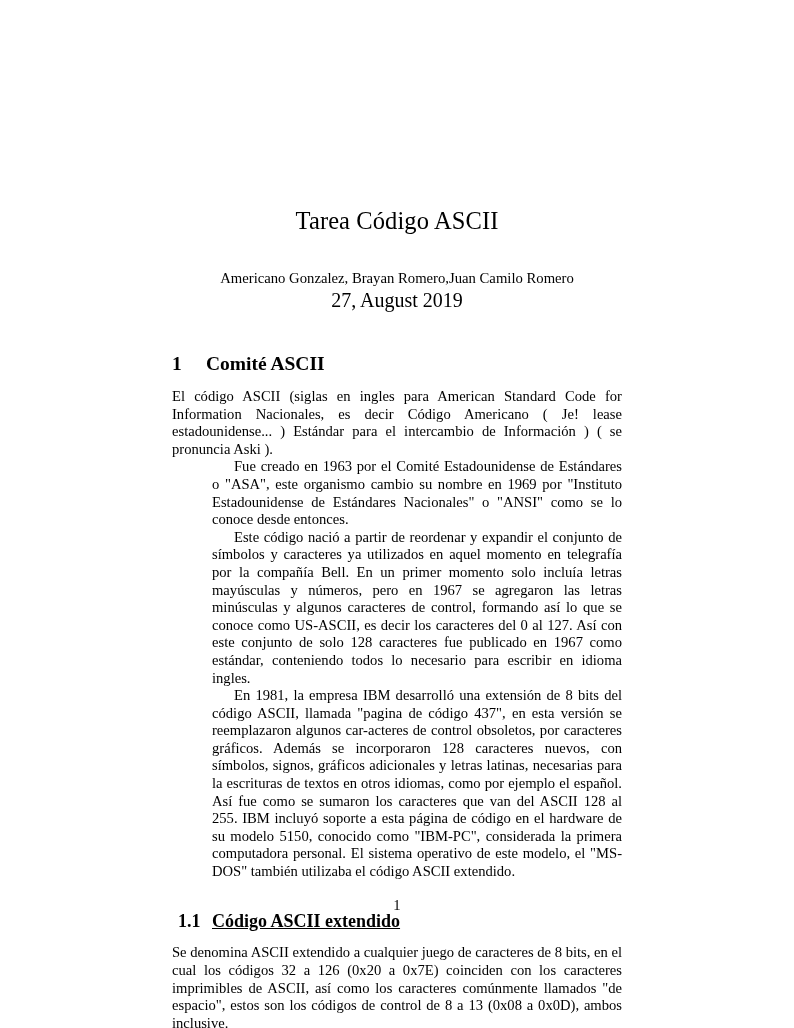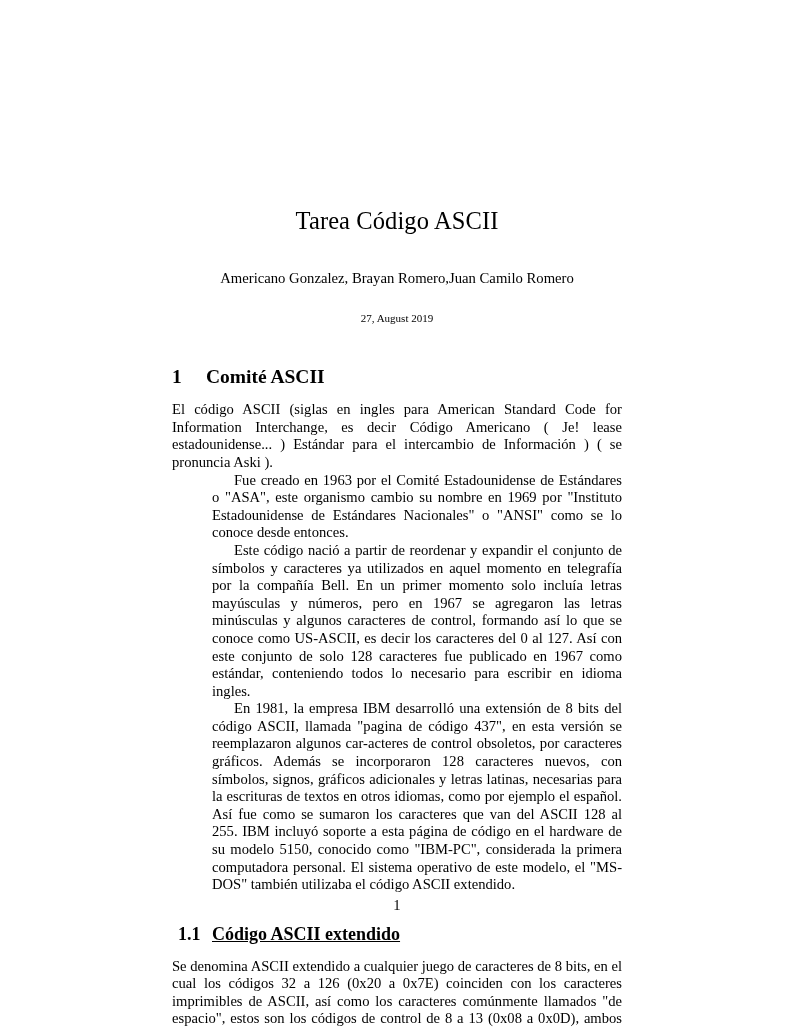--- a/index.html
+++ b/index.html
@@ -44,23 +44,22 @@
   .author {
     text-align: center;
     font-size: 14.7px;
     line-height: 1.2;
     margin-top: 35px;
     font-weight: normal;
   }
 
   .date {
     text-align: center;
-    font-size: 11px;
+    font-size: 20px;
     line-height: 1.2;
-    margin-top: 24px;
     font-weight: normal;
   }
 
   h2.section {
     font-size: 19.5px;
     font-weight: bold;
     margin: 0;
     padding: 0;
     line-height: 1.15;
     margin-top: 41px;
@@ -117,21 +116,21 @@
 
 <div class="page">
   <div class="content">
 
     <div class="title">Tarea Código ASCII</div>
     <div class="author">Americano Gonzalez, Brayan Romero,Juan Camilo Romero</div>
     <div class="date">27, August 2019</div>
 
     <h2 class="section"><span class="secnum">1</span><span>Comité ASCII</span></h2>
 
-    <p class="para first">El código ASCII (siglas en ingles para American Standard Code for Information Interchange, es decir Código Americano ( Je! lease estadounidense... ) Estándar para el intercambio de Información ) ( se pronuncia Aski ).</p>
+    <p class="para first">El código ASCII (siglas en ingles para American Standard Code for Information Nacionales, es decir Código Americano ( Je! lease estadounidense... ) Estándar para el intercambio de Información ) ( se pronuncia Aski ).</p>
     <p class="para indent">Fue creado en 1963 por el Comité Estadounidense de Estándares o "ASA", este organismo cambio su nombre en 1969 por "Instituto Estadounidense de Estándares Nacionales" o "ANSI" como se lo conoce desde entonces.</p>
     <p class="para indent">Este código nació a partir de reordenar y expandir el conjunto de símbolos y caracteres ya utilizados en aquel momento en telegrafía por la compañía Bell. En un primer momento solo incluía letras mayúsculas y números, pero en 1967 se agregaron las letras minúsculas y algunos caracteres de control, formando así lo que se conoce como US-ASCII, es decir los caracteres del 0 al 127. Así con este conjunto de solo 128 caracteres fue publicado en 1967 como estándar, conteniendo todos lo necesario para escribir en idioma ingles.</p>
     <p class="para indent">En 1981, la empresa IBM desarrolló una extensión de 8 bits del código ASCII, llamada "pagina de código 437", en esta versión se reemplazaron algunos car-acteres de control obsoletos, por caracteres gráficos. Además se incorporaron 128 caracteres nuevos, con símbolos, signos, gráficos adicionales y letras latinas, necesarias para la escrituras de textos en otros idiomas, como por ejemplo el español. Así fue como se sumaron los caracteres que van del ASCII 128 al 255. IBM incluyó soporte a esta página de código en el hardware de su modelo 5150, conocido como "IBM-PC", considerada la primera computadora personal. El sistema operativo de este modelo, el "MS-DOS" también utilizaba el código ASCII extendido.</p>
 
     <h3 class="subsection"><span class="subsecnum">1.1</span><span>Código ASCII extendido</span></h3>
 
     <p class="para first">Se denomina ASCII extendido a cualquier juego de caracteres de 8 bits, en el cual los códigos 32 a 126 (0x20 a 0x7E) coinciden con los caracteres imprimibles de ASCII, así como los caracteres comúnmente llamados "de espacio", estos son los códigos de control de 8 a 13 (0x08 a 0x0D), ambos inclusive.</p>
 
   </div>
 

